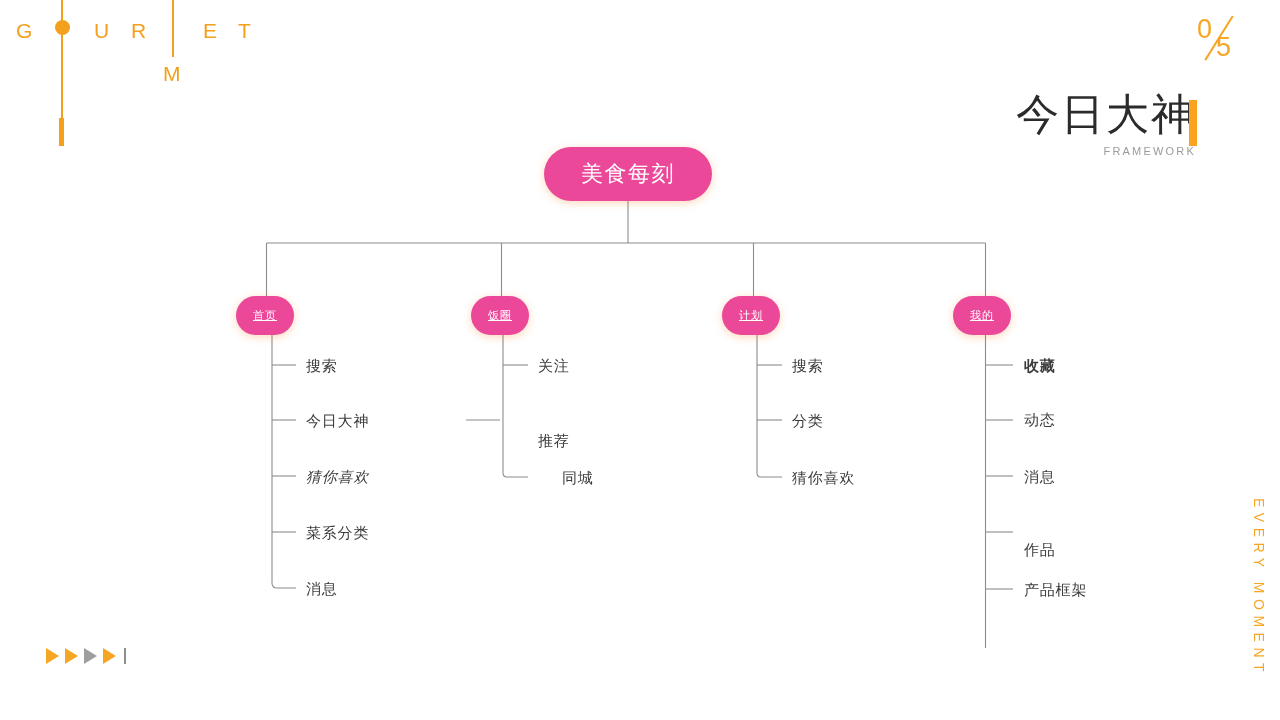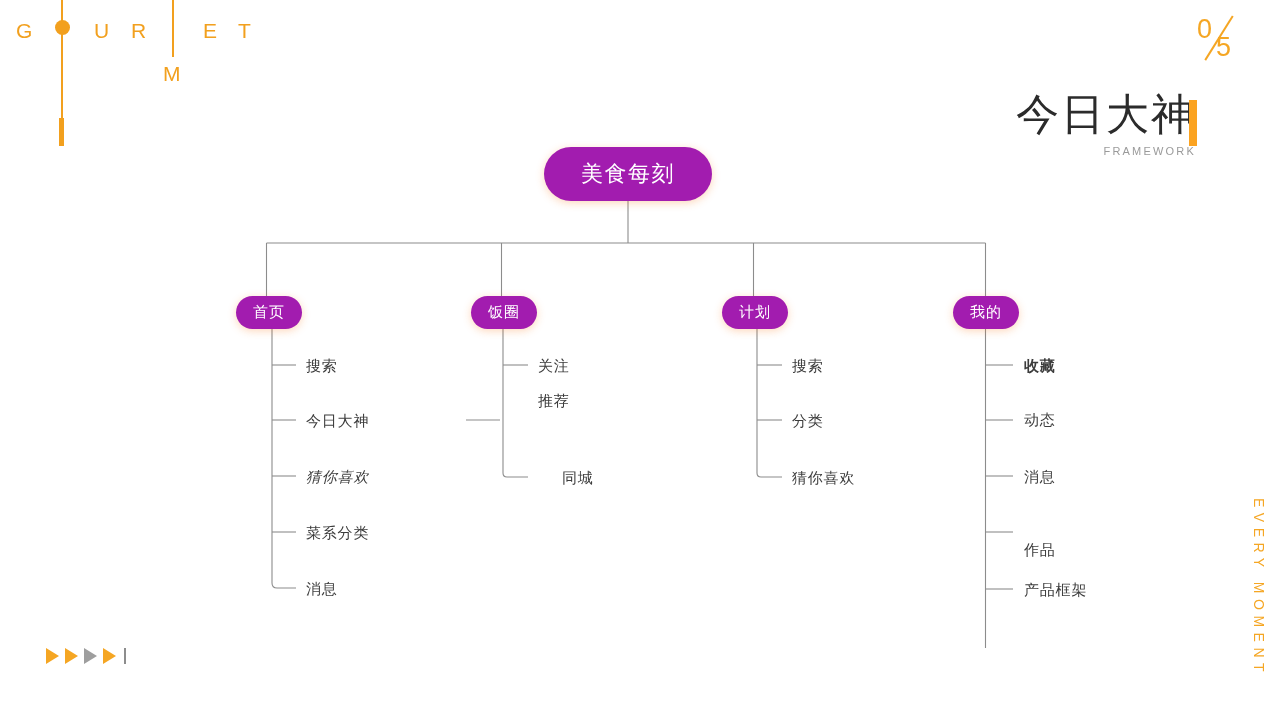--- a/index.html
+++ b/index.html
@@ -143,42 +143,43 @@
     position: absolute;
     left: 0; top: 0;
     width: 1280px; height: 720px;
     pointer-events: none;
   }
   #framework-diagram svg { display: block; }
 
   
   .node-pill {
     position: absolute;
-    background: #a21caf;
+    background: #ec4899;
     color: #ffffff;
     border-radius: 999px;
     display: flex;
     align-items: center;
     justify-content: center;
     box-shadow: 0 2px 9px rgba(248,121,30,0.30);
     box-sizing: border-box;
     white-space: nowrap;
     font-weight: 400;
   }
   #node-root {
     left: 544px; top: 147px;
     width: 168px; height: 54px;
     font-size: 22px;
     letter-spacing: 1.5px;
   }
   .node-l2 {
-    height: 33px;
-    font-size: 15px;
+    height: 39px;
+    font-size: 11px;
     letter-spacing: 1px;
     padding: 0 17px;
+    text-decoration: underline;
   }
   #node-home    { left: 236px; top: 296px; }
   #node-circle  { left: 471px; top: 296px; }
   #node-plan    { left: 722px; top: 296px; }
   #node-mine    { left: 953px; top: 296px; }
 
   
   .leaf-label {
     position: absolute;
     font-size: 15px;
@@ -271,21 +272,21 @@
 <div class="node-pill node-l2" id="node-plan">计划</div>
 <div class="node-pill node-l2" id="node-mine">我的</div>
 
 <span class="leaf-label" style="left:306px; top:365px;">搜索</span>
 <span class="leaf-label" style="left:306px; top:420px;">今日大神</span>
 <span class="leaf-label" style="left:306px; top:476px;font-style:italic;">猜你喜欢</span>
 <span class="leaf-label" style="left:306px; top:532px;">菜系分类</span>
 <span class="leaf-label" style="left:306px; top:588px;">消息</span>
 
 <span class="leaf-label" style="left:538px; top:365px;">关注</span>
-<span class="leaf-label" style="left:538px; top:400px;">推荐</span>
+<span class="leaf-label" style="left:538px; top:442px;font-family:Liberation Mono, monospace;">推荐</span>
 <span class="leaf-label" style="left:538px; top:477px;margin-left:24px;">同城</span>
 
 <span class="leaf-label" style="left:792px; top:365px;">搜索</span>
 <span class="leaf-label" style="left:792px; top:420px;">分类</span>
 <span class="leaf-label" style="left:792px; top:477px;">猜你喜欢</span>
 
 <span class="leaf-label" style="left:1024px; top:365px;font-weight:bold;">收藏</span>
 <span class="leaf-label" style="left:1024px; top:420px;font-family:Liberation Serif, serif;">动态</span>
 <span class="leaf-label" style="left:1024px; top:476px;">消息</span>
 <span class="leaf-label" style="left:1024px; top:550px;font-family:Liberation Serif, serif;">作品</span>

